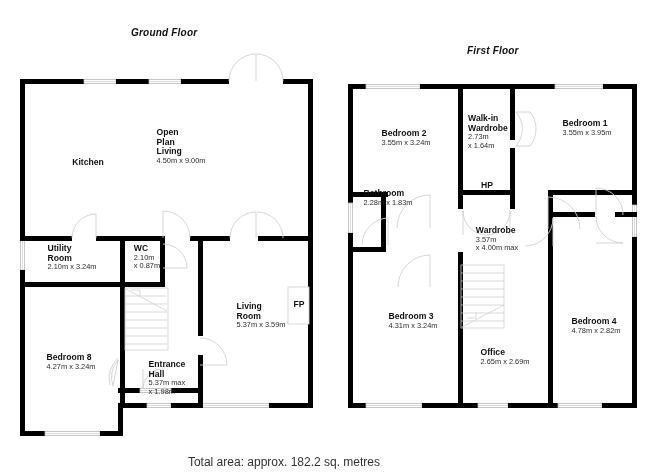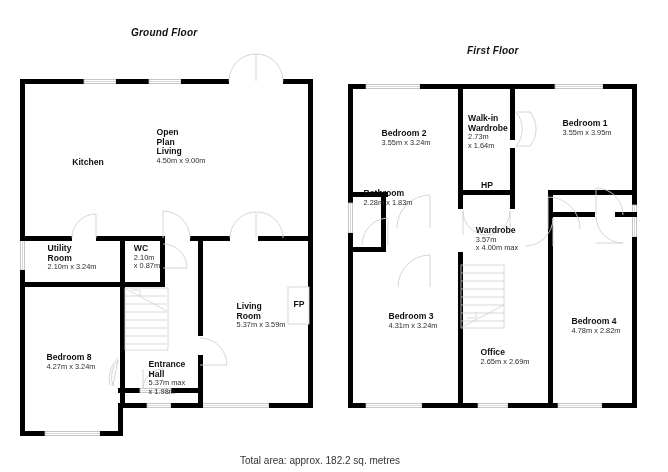--- a/index.html
+++ b/index.html
@@ -32,23 +32,22 @@
   }
   #title-ground { left: 131px; top: 27px; }
   #title-first  { left: 467px; top: 45px; }
 
   .footer-note {
     position: absolute;
     left: 0;
     top: 455px;
     width: 568px;
     text-align: center;
-    font-size: 10px;
+    font-size: 12px;
     color: #333333;
-    padding-left: 36px;
   }
 
   .room-label {
     position: absolute;
     text-align: left;
     line-height: 1.12;
     white-space: nowrap;
     transform: translateX(-50%);
   }
   .room-label .rname {

